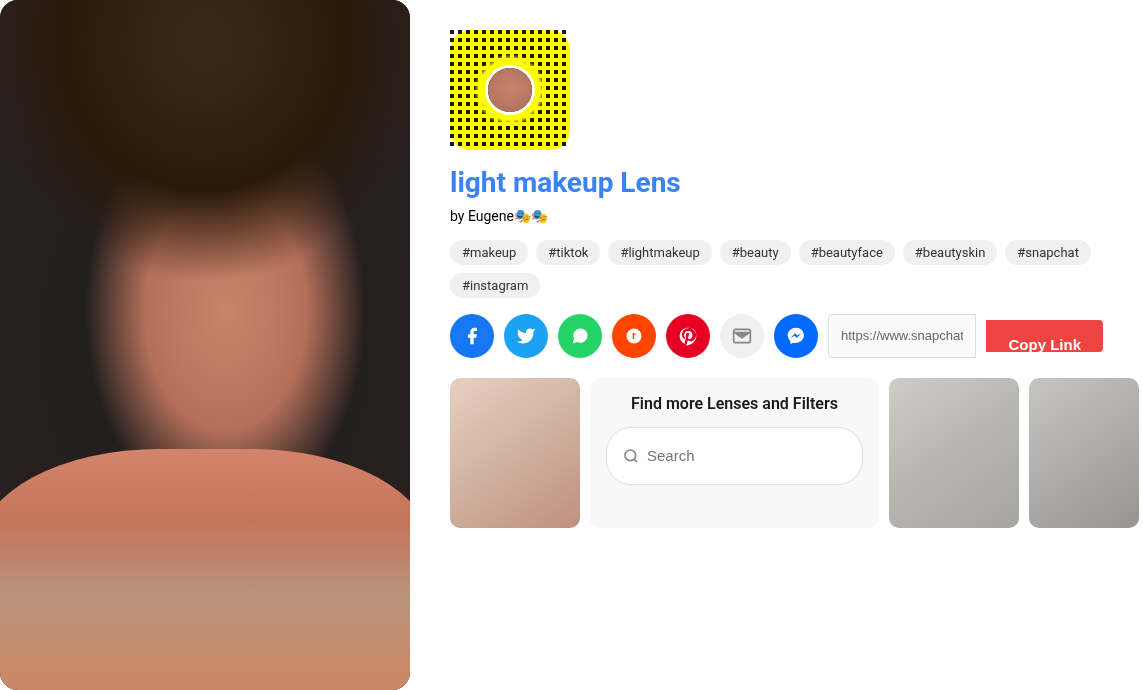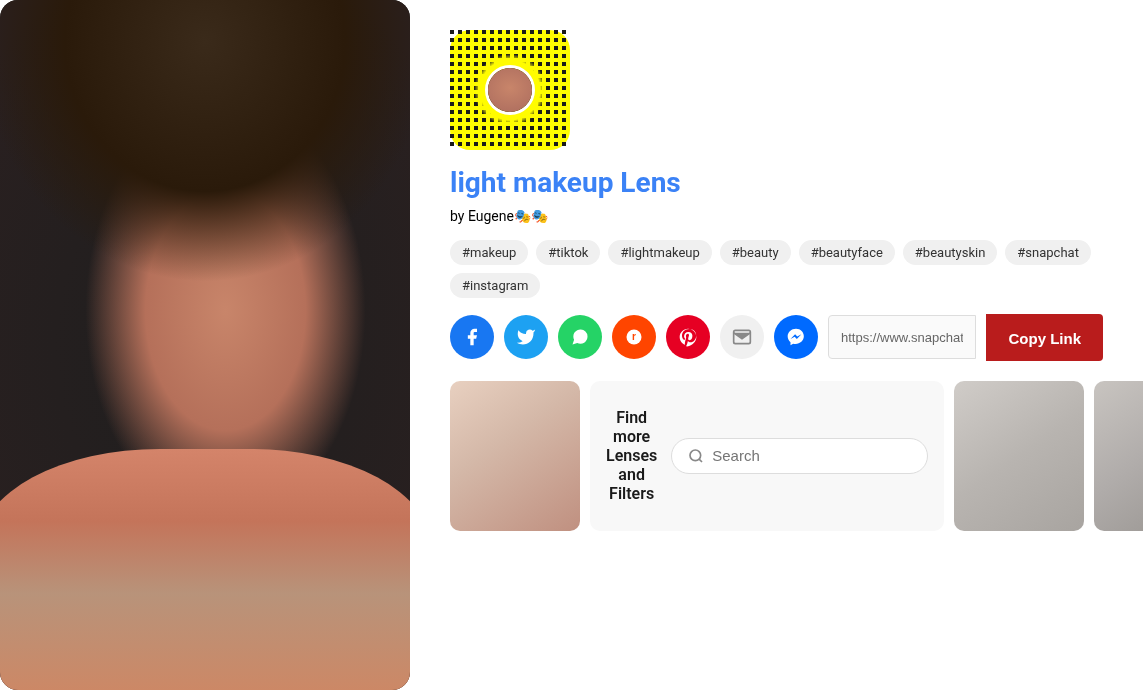--- a/index.html
+++ b/index.html
@@ -169,23 +169,23 @@
       border-radius: 4px 0 0 4px;
       padding: 0 12px;
       font-size: 13px;
       color: #666;
       outline: none;
       background: #fafafa;
       max-width: 200px;
     }
 
     .copy-btn {
-      height: 47px;
+      height: 32px;
       padding: 16px 22px;
-      background: #b91c1c;
+      background: #ef4444;
       color: #fff;
       border: none;
       border-radius: 0 4px 4px 0;
       font-size: 15px;
       font-weight: 600;
       cursor: pointer;
       white-space: nowrap;
     }
 
     .preview-row {
@@ -204,40 +204,40 @@
 
     .thumb-1 {
       background: linear-gradient(145deg, #e8d0c0 0%, #d4b8a8 40%, #c09080 100%);
     }
 
     .thumb-2 {
       flex: 1;
       background: #f8f8f8;
       border-radius: 10px;
       display: flex;
-      flex-direction: row;
-      align-items: center;
-      justify-content: flex-end;
+      flex-direction: column;
+      align-items: center;
+      justify-content: flex-start;
       gap: 14px;
       padding: 16px;
     }
 
     .find-more-text {
       font-size: 16px;
       font-weight: 600;
       color: #1a1a1a;
       text-align: center;
     }
 
     .search-box {
       display: flex;
       align-items: center;
       width: 100%;
       max-width: 280px;
-      height: 36px;
+      height: 58px;
       border: 1.5px solid #ddd;
       border-radius: 25px;
       padding: 0 16px;
       gap: 8px;
       background: #fff;
     }
 
     .search-icon-svg {
       color: #888;
       font-size: 15px;

